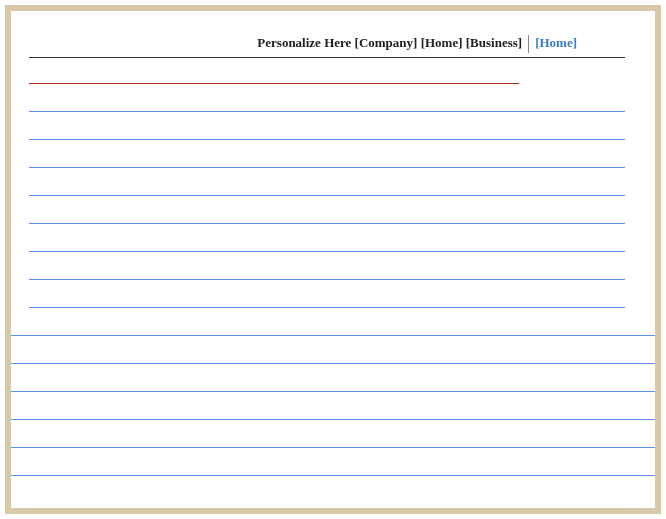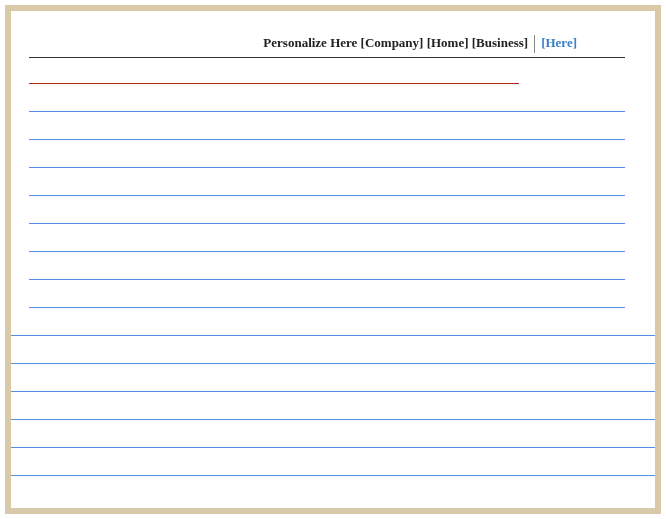--- a/index.html
+++ b/index.html
@@ -87,21 +87,21 @@
 </head>
 <body>
 
 <div class="outer-frame">
   <div class="page">
 
     <div class="header-area">
       <div class="header-line">
         <span class="header-text">Personalize Here [Company] [Home] [Business]</span>
         <span class="divider-vert"></span>
-        <span class="year-text">[Here]</span>
+        <span class="year-text">[Home]</span>
       </div>
       <div class="header-underline"></div>
     </div>
 
     <div class="ruled-area">
       <div class="rule-line rule-red"></div>
       <div class="rule-line rule-blue"></div>
       <div class="rule-line rule-blue"></div>
       <div class="rule-line rule-blue"></div>
       <div class="rule-line rule-blue"></div>

